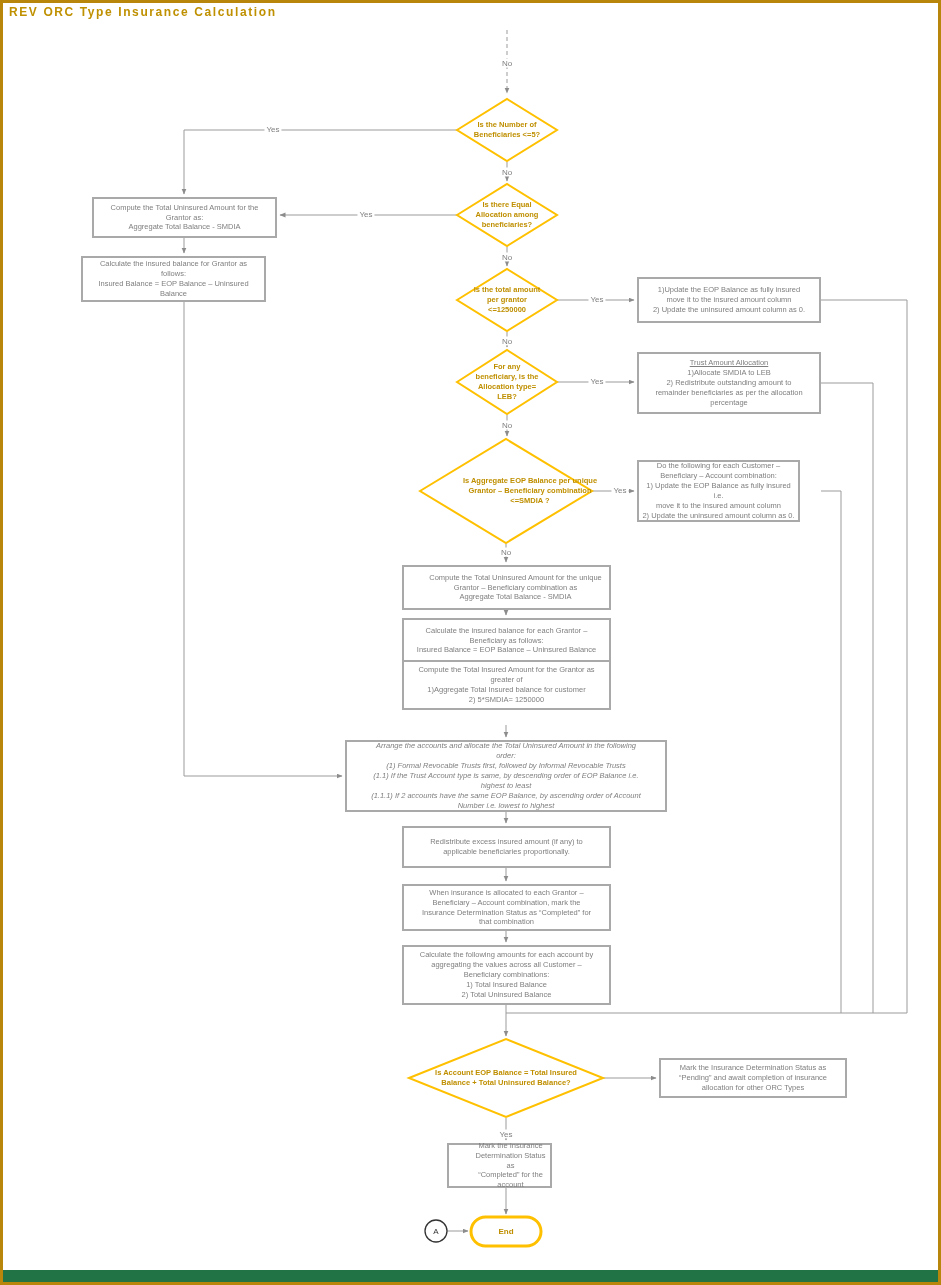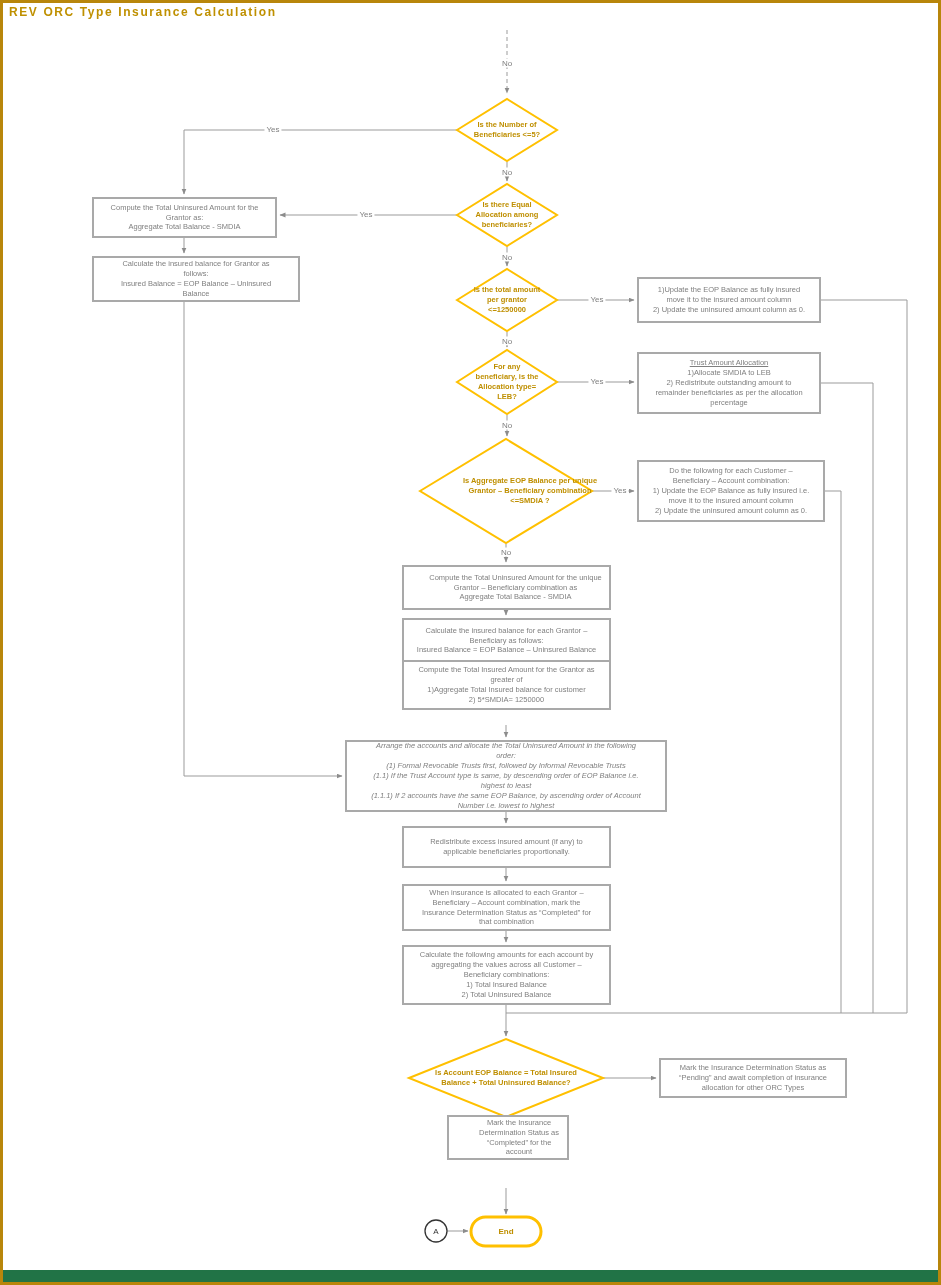--- a/index.html
+++ b/index.html
@@ -121,36 +121,36 @@
 LEB?</div>
     <div class="dtext" style="left:530px; top:491px; width:165px;text-align:center;">Is Aggregate EOP Balance per unique
 Grantor – Beneficiary combination
 &lt;=SMDIA ?</div>
     <div class="dtext" style="left:506px; top:1078px; width:180px;">Is Account EOP Balance = Total Insured
 Balance + Total Uninsured Balance?</div>
 
     <div class="box" style="left:92px; top:197px; width:185px; height:41px;">Compute the Total Uninsured Amount for the
 Grantor as:
 Aggregate Total Balance - SMDIA</div>
-    <div class="box" style="left:92px; top:256px; width:208px; height:46px;">Calculate the insured balance for Grantor as
+    <div class="box" style="left:81px; top:256px; width:185px; height:46px;">Calculate the insured balance for Grantor as
 follows:
 Insured Balance = EOP Balance – Uninsured
 Balance</div>
 
     <div class="box" style="left:637px; top:277px; width:184px; height:46px;">1)Update the EOP Balance as fully insured
 move it to the insured amount column
 2) Update the uninsured amount column as 0.</div>
     <div class="box" style="left:637px; top:352px; width:184px; height:62px;">
       <span class="u">Trust Amount Allocation</span>
       <span>1)Allocate SMDIA to LEB
 2) Redistribute outstanding amount to
 remainder beneficiaries as per the allocation
 percentage</span>
     </div>
-    <div class="box" style="left:637px; top:460px; width:188px; height:62px;">Do the following for each Customer –
+    <div class="box" style="left:637px; top:460px; width:163px; height:62px;">Do the following for each Customer –
 Beneficiary – Account combination:
 1) Update the EOP Balance as fully insured i.e.
 move it to the insured amount column
 2) Update the uninsured amount column as 0.</div>
     <div class="box" style="left:659px; top:1058px; width:188px; height:40px;">Mark the Insurance Determination Status as
 “Pending” and await completion of insurance
 allocation for other ORC Types</div>
 
     <div class="box" style="left:402px; top:565px; width:209px; height:45px;padding-left:20px;">Compute the Total Uninsured Amount for the unique
 Grantor – Beneficiary combination as
@@ -173,21 +173,21 @@
 applicable beneficiaries proportionally.</div>
     <div class="box" style="left:402px; top:884px; width:209px; height:47px;text-align:center;">When insurance is allocated to each Grantor –
 Beneficiary – Account combination, mark the
 Insurance Determination Status as “Completed” for
 that combination</div>
     <div class="box" style="left:402px; top:945px; width:209px; height:60px;">Calculate the following amounts for each account by
 aggregating the values across all Customer –
 Beneficiary combinations:
 1) Total Insured Balance
 2) Total Uninsured Balance</div>
-    <div class="box" style="left:447px; top:1115px; width:122px; height:45px;padding-left:24px;">Mark the Insurance
+    <div class="box" style="left:447px; top:1143px; width:105px; height:45px;padding-left:24px;">Mark the Insurance
 Determination Status as
 “Completed” for the account</div>
 
     <div class="lbl gold" style="left:506px; top:1231px; background:transparent;">End</div>
     <div class="lbl conn" style="left:436px; top:1231px; background:transparent;">A</div>
 
   </div>
 
   <div class="greenbar"></div>
 </div>

